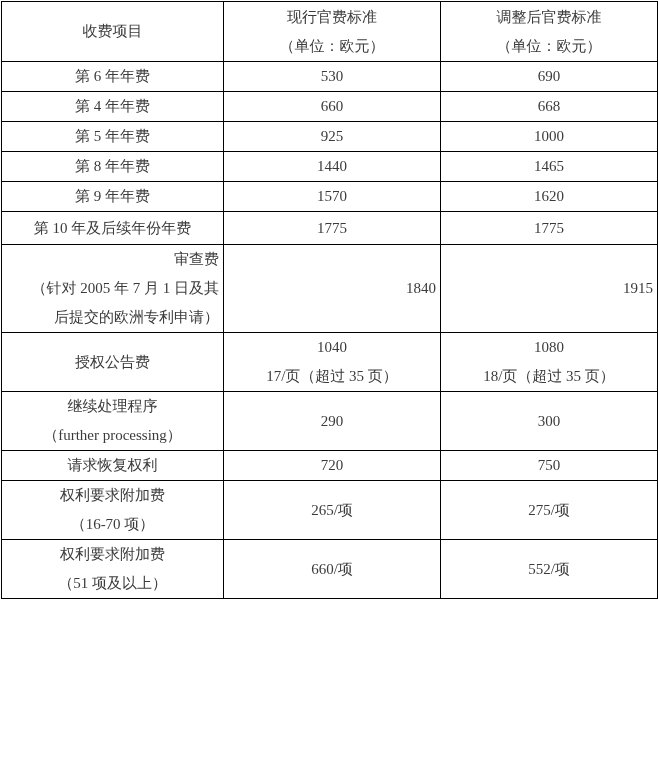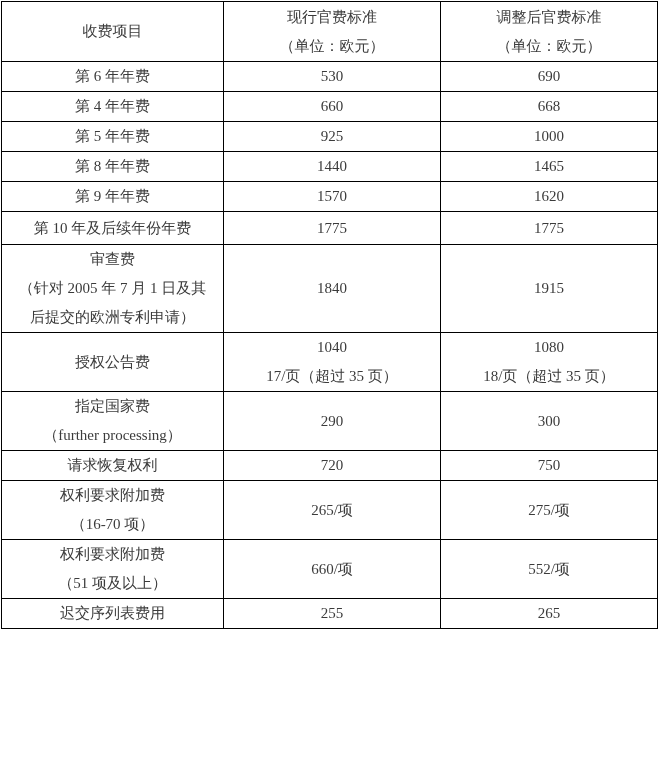--- a/index.html
+++ b/index.html
@@ -32,21 +32,21 @@
     text-align: center;
     vertical-align: middle;
     font-weight: normal;
     box-sizing: border-box;
   }
   .line { line-height: 29px; white-space: nowrap; }
   tr.hdr  th { height: 60px; }
   tr.h30  td { height: 29px; }
   tr.h34  td { height: 33px; }
   tr.h60  td { height: 59px; text-align: center; }
-  tr.h88  td { height: 87px; }
+  tr.h88  td { height: 87px; text-align: right; }
 </style>
 </head>
 <body>
 
 <div class="page">
   <table class="fee-table">
     <colgroup>
         <col class="c1">
         <col class="c2">
         <col class="c3">
@@ -154,21 +154,21 @@
           <div class="line">1040</div>
           <div class="line">17/页（超过 35 页）</div>
         </td>
         <td>
           <div class="line">1080</div>
           <div class="line">18/页（超过 35 页）</div>
         </td>
       </tr>
       <tr class="h60">
         <td>
-          <div class="line">指定国家费</div>
+          <div class="line">继续处理程序</div>
           <div class="line">（further processing）</div>
         </td>
         <td>
             <div class="line">290</div>
           </td>
         <td>
             <div class="line">300</div>
           </td>
       </tr>
       <tr class="h30">
@@ -197,28 +197,17 @@
       <tr class="h60">
         <td>
           <div class="line">权利要求附加费</div>
           <div class="line">（51 项及以上）</div>
         </td>
         <td>
             <div class="line">660/项</div>
           </td>
         <td>
             <div class="line">552/项</div>
-          </td>
-      </tr>
-      <tr class="h30">
-        <td>
-            <div class="line">迟交序列表费用</div>
-          </td>
-        <td>
-            <div class="line">255</div>
-          </td>
-        <td>
-            <div class="line">265</div>
           </td>
       </tr>
     </tbody>
   </table>
 </div>
 
 </body></html>

